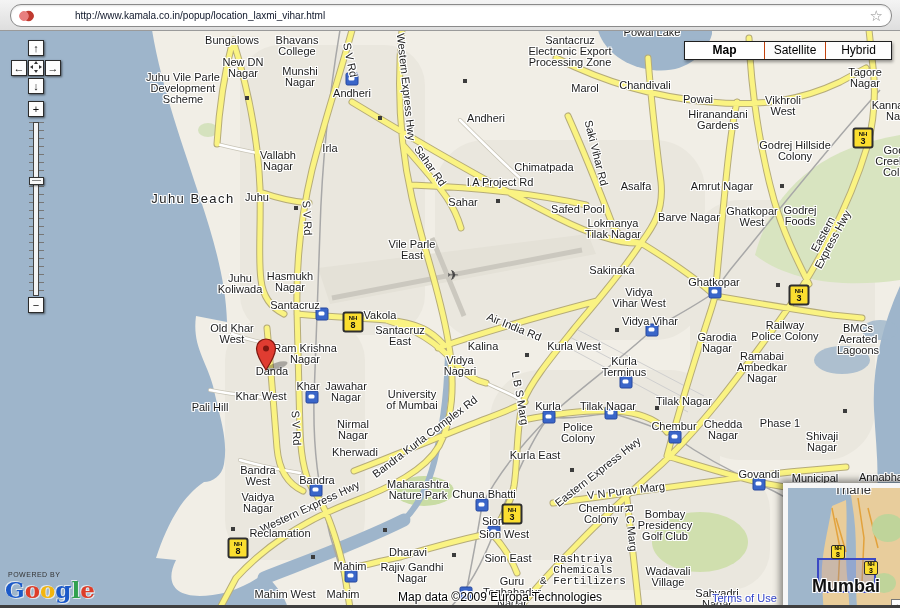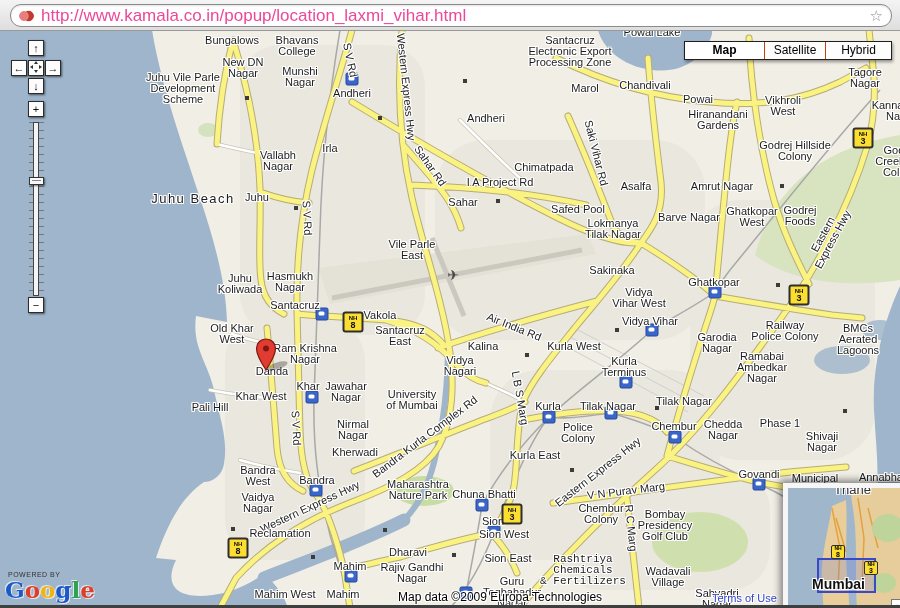--- a/index.html
+++ b/index.html
@@ -7,21 +7,21 @@
         font-family:"Liberation Sans",sans-serif;outline:1px solid #9a9a9a;}
   
   #chrome{position:absolute;left:0;top:0;width:900px;height:30px;
           background:linear-gradient(#f4f4f4,#dedede);border-bottom:1px solid #9a9a9a;z-index:40;}
   #addrbar{position:absolute;left:10px;top:4px;right:8px;height:21px;background:#fff;
            border:1px solid #8a8a8a;border-radius:11px;display:flex;align-items:center;
            padding:0 8px;box-shadow:inset 0 1px 2px rgba(0,0,0,.12);}
   #favicon{width:15px;height:12px;margin-right:7px;border-radius:50%;
            background:radial-gradient(circle at 32% 50%,#e87f7f 0 38%,transparent 45%),
                       radial-gradient(circle at 66% 50%,#c03a30 0 42%,transparent 50%);}
-  #url{flex:1;font-size:17px;color:#ec4899;white-space:nowrap;overflow:hidden;}
+  #url{flex:1;font-size:10px;color:#0f172a;white-space:nowrap;overflow:hidden;margin-left:34px;}
   #star{font-size:15px;color:#8d8d8d;line-height:15px;cursor:pointer;}
   
   #map{position:absolute;left:0;top:30px;width:900px;height:578px;overflow:hidden;background:#F1EEE6;}
   #map svg.base{position:absolute;left:0;top:0;}
   .road-case{fill:none;stroke:#b6ac79;stroke-width:7;stroke-linecap:round;stroke-linejoin:round;}
   .road-fill{fill:none;stroke:#faf382;stroke-width:5;stroke-linecap:round;stroke-linejoin:round;}
   .minor-case{fill:none;stroke:#c8c4b6;stroke-width:4;stroke-linecap:round;}
   .minor-fill{fill:none;stroke:#ffffff;stroke-width:2.5;stroke-linecap:round;}
   
   .lbl{position:absolute;transform:translate(-50%,-50%);font-size:11px;line-height:11px;
@@ -68,21 +68,21 @@
   #poweredby{position:absolute;left:8px;top:541px;font-size:7px;letter-spacing:.5px;color:#333;z-index:18;}
   #glogo{position:absolute;left:5px;top:548px;font-family:"DejaVu Serif",serif;font-weight:bold;
          font-size:23px;line-height:24px;z-index:18;cursor:pointer;
          text-shadow:-1px -1px 0 rgba(255,255,255,.7),1px 1px 0 rgba(255,255,255,.7);}
   
   #minimap{position:absolute;left:783px;top:453px;width:121px;height:129px;z-index:25;
            border-left:5px solid #f6f6f6;border-top:5px solid #f6f6f6;
            box-shadow:-3px -3px 7px rgba(0,0,0,.45);background:#9FB6CB;overflow:hidden;}
   #mm-inner{position:relative;width:100%;height:100%;}
   #mm-viewport{position:absolute;border:2px solid #3b49c4;background:rgba(110,125,215,.25);z-index:3;}
-  #mm-city{position:absolute;left:24px;top:88px;font-size:14px;font-weight:bold;color:#111;z-index:4;
+  #mm-city{position:absolute;left:24px;top:88px;font-size:18px;font-weight:bold;color:#111;z-index:4;
            text-shadow:-1px -1px 0 #fff,1px -1px 0 #fff,-1px 1px 0 #fff,1px 1px 0 #fff;}
   #mm-region{position:absolute;left:46px;top:-6px;font-size:13px;color:#333;z-index:4;
            text-shadow:-1px -1px 0 #fff,1px -1px 0 #fff,-1px 1px 0 #fff,1px 1px 0 #fff;}
   #mm-arrow{position:absolute;right:1px;bottom:1px;width:15px;height:15px;background:#fff;
             border:1px solid #777;font-size:11px;line-height:14px;text-align:center;color:#444;
             z-index:5;cursor:pointer;}
   .mm-nh{position:absolute;width:12px;transform:translate(-50%,-50%);background:#fbde2f;
          border:1px solid #2e2e2e;border-radius:2px;z-index:4;text-align:center;}
   .mm-nh .t{display:block;font-size:5px;line-height:5px;font-weight:bold;}
   .mm-nh .n{display:block;font-size:7px;line-height:7px;font-weight:bold;}

